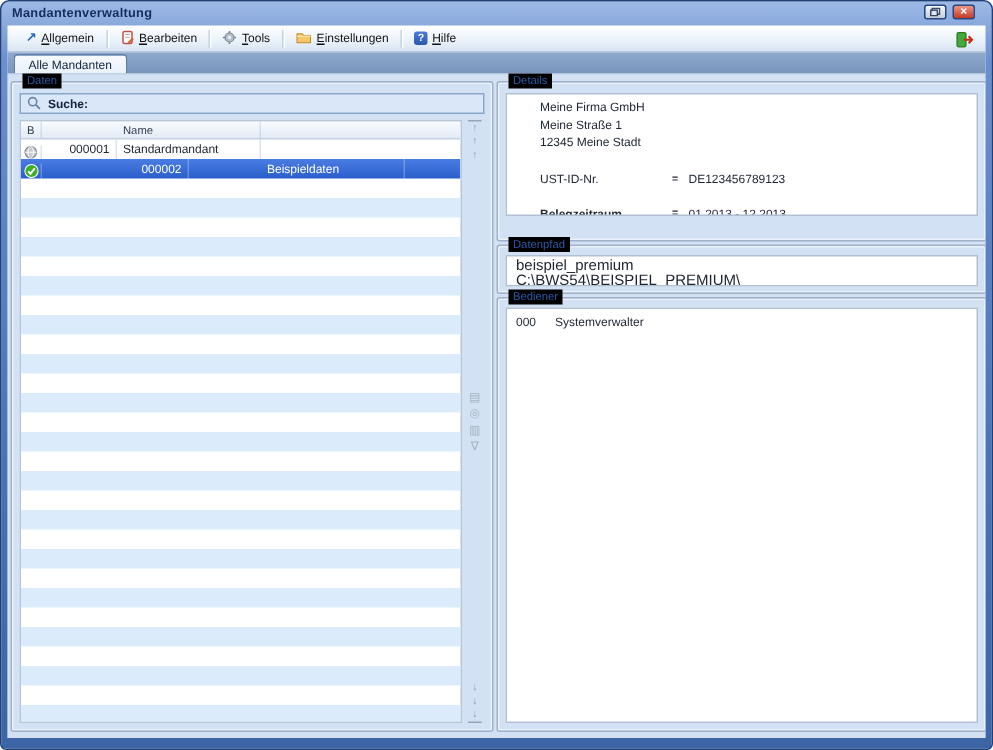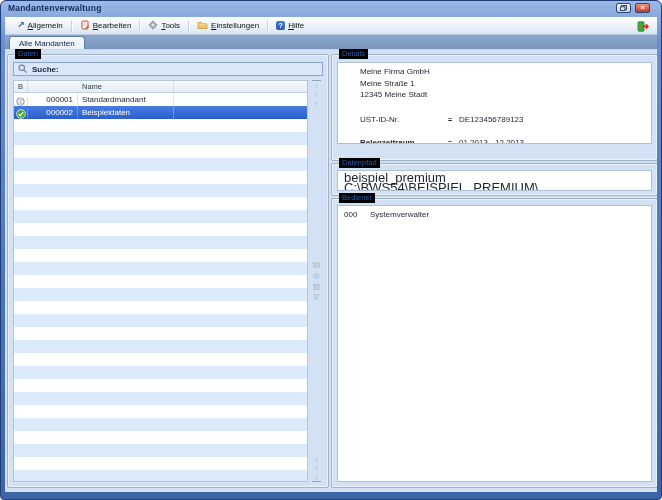--- a/index.html
+++ b/index.html
@@ -61,21 +61,21 @@
 
   
   .table{position:absolute;left:5px;top:25px;right:20px;bottom:5px;background:#ffffff;
     border:1px solid #b6c6da;overflow:hidden;display:flex;flex-direction:column;}
   .thead{height:12px;display:flex;background:linear-gradient(#f8fbfe,#e3ebf5);
     border-bottom:1px solid #c2d0e0;font-size:7.5px;color:#2f3b4c;flex:none;}
   .th{display:flex;align-items:center;}
   .tbody{flex:1;overflow:hidden;}
   .tr{height:13px;display:flex;font-size:8px;color:#1c2430;align-items:flex-end;}
   .tr.alt{background:#dcebfb;}
-  .tr.selected{background:linear-gradient(#4a7de2,#2a5ecb);color:#ffffff;}
+  .tr.selected{background:linear-gradient(#4a7de2,#2a5ecb);color:#ffffff;gap:48px;}
   .c-status{width:14px;flex:none;display:flex;align-items:center;justify-content:center;border-right:1px solid rgba(150,178,212,.35);}
   .c-number{width:50px;flex:none;text-align:right;padding-right:4px;line-height:12px;border-right:1px solid rgba(150,178,212,.35);margin-top:32px;}
   .c-name{width:96px;flex:none;padding-left:4px;line-height:12px;border-right:1px solid rgba(150,178,212,.35);}
   .c-rest{flex:1;}
   .tr .c-number,.tr .c-name{line-height:13px;}
   .tr.selected .c-status,.tr.selected .c-number,.tr.selected .c-name{border-right-color:rgba(255,255,255,.25);}
   .th.c-number,.th.c-name{font-weight:normal;}
 
   
   .arrow-strip{position:absolute;right:5px;top:25px;bottom:5px;width:13px;display:flex;flex-direction:column;
@@ -94,21 +94,21 @@
 
   .detail-content{padding:3px 0 0 6px;font-size:8px;color:#1c2430;}
   .dline{line-height:11.5px;}
   .dgap-lg{height:13px;}
   .dgap-md{height:11px;}
   .frow{display:flex;line-height:11.5px;}
   .f-label{width:88px;flex:none;}
   .f-eq{width:11px;flex:none;font-weight:bold;font-size:7px;line-height:12px;}
   .frow.bold .f-label,.frow.bold .f-eq{font-weight:bold;}
 
-  .path-content{padding:2px 0 0 6px;font-size:13px;color:#1c2430;}
+  .path-content{padding:2px 0 0 6px;font-size:10px;color:#1c2430;}
   .pline{line-height:10px;}
 
   .bed-row{display:flex;padding:3px 0 0 6px;font-size:8px;color:#1c2430;line-height:11px;}
   .bed-code{width:26px;flex:none;}
 </style>
 </head>
 <body>
 
 <div class="window">
 

